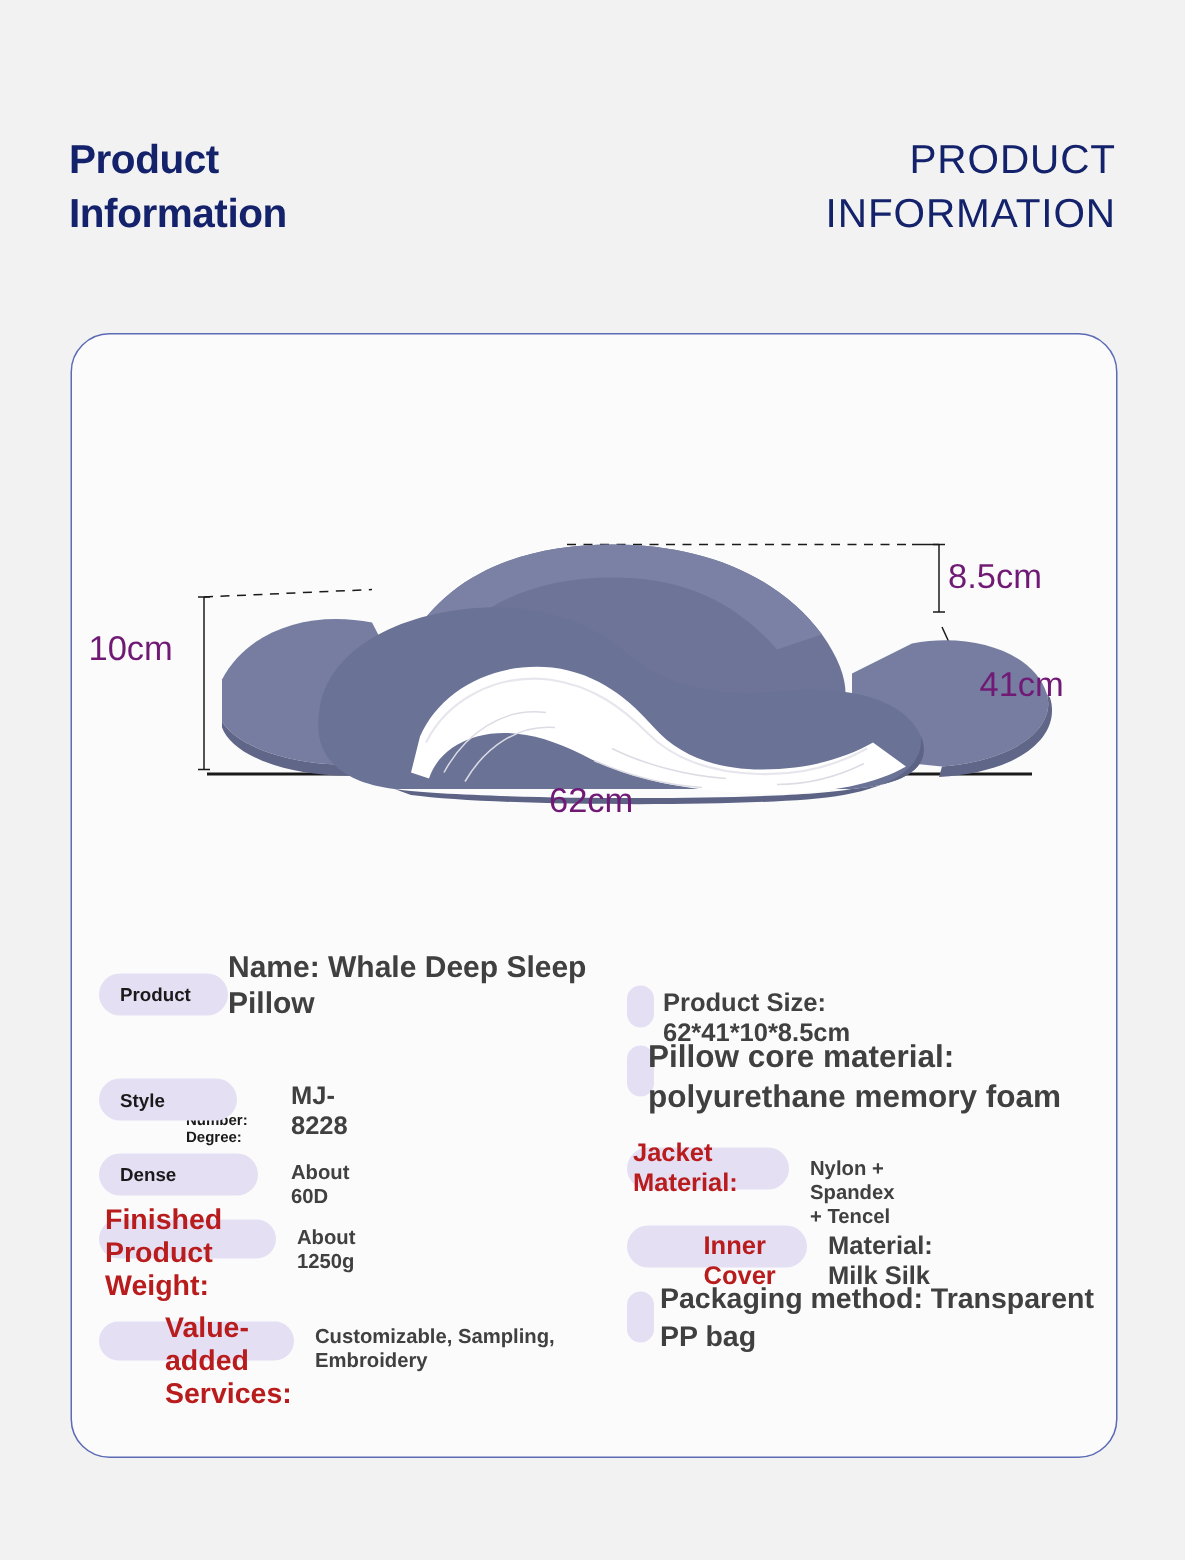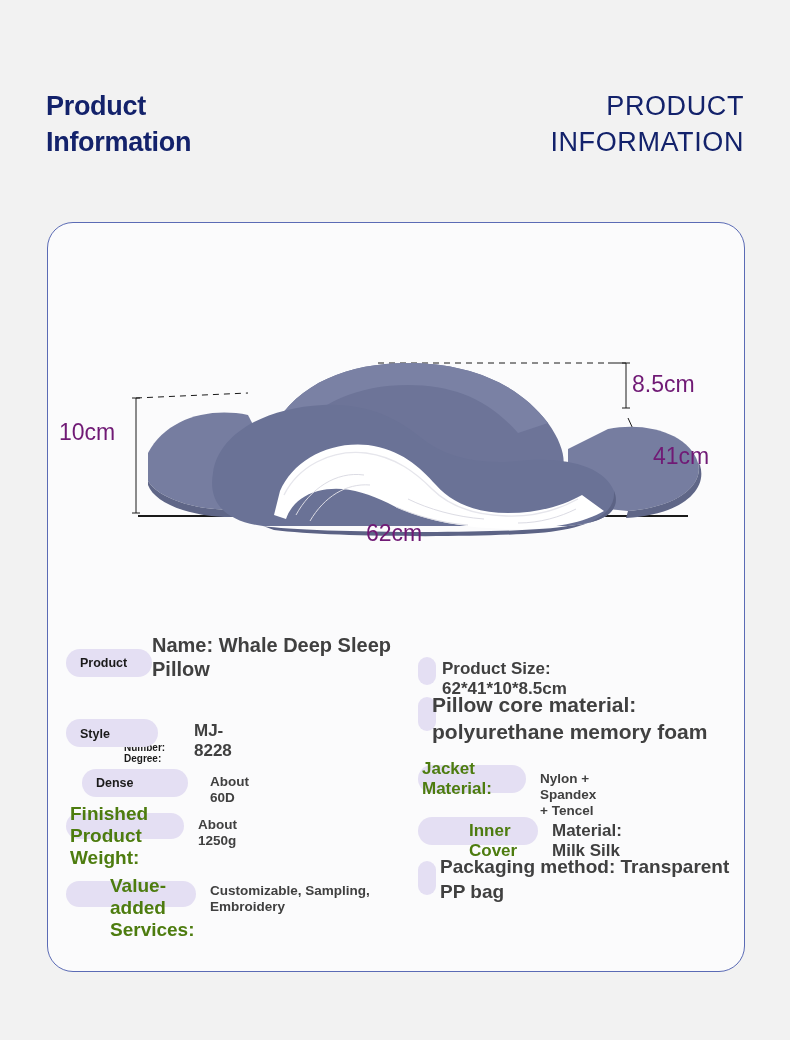--- a/index.html
+++ b/index.html
@@ -118,21 +118,21 @@
     z-index: 2;
   }
   .val.big  { font-size: 20px; font-weight: bold; }
   .val.med  { font-size: 17px; font-weight: bold; }
   .val.sm   { font-size: 13.5px; font-weight: bold; }
 
   
   .overlay-label {
     position: absolute;
     font-weight: bold;
-    color: #4d7c0f;
+    color: #b91c1c;
     z-index: 3;
     pointer-events: none;
   }
 
   
   .l-row { position: absolute; left: 0; }
 
   .tiny {
     font-size: 10px;
     font-weight: bold;
@@ -242,21 +242,21 @@
       </div>
 
       <div class="l-row" style="top:86px; left:0; display:flex; align-items:center;">
         <div class="pill small" style="padding-right:48px;">
           <span class="pill-2line" style="font-size:12.5px;">Style</span>
         </div>
         <div class="tiny" style="position:absolute; left:58px; top:24px; width:70px;">Number:<br>Degree:</div>
         <div class="val med" style="position:absolute; left:118px; top:2px;">MJ-8228</div>
       </div>
 
-      <div class="l-row" style="top:136px; left:16px; display:flex; align-items:flex-end;">
+      <div class="l-row" style="top:136px; left:0; display:flex; align-items:flex-end;">
         <div class="pill" style="min-width:106px;">Dense</div>
         <div class="val sm" style="position:absolute; left:118px; top:5px;">About 60D</div>
       </div>
 
       <div class="l-row" style="top:180px; left:0;">
         <div class="pill" style="min-width:118px; height:26px;"></div>
         <div class="overlay-label" style="left:4px; top:-10px; font-size:19px; line-height:1.17; width:108px;">Finished Product Weight:</div>
         <div class="val sm" style="position:absolute; left:122px; top:4px;">About 1250g</div>
       </div>
 

